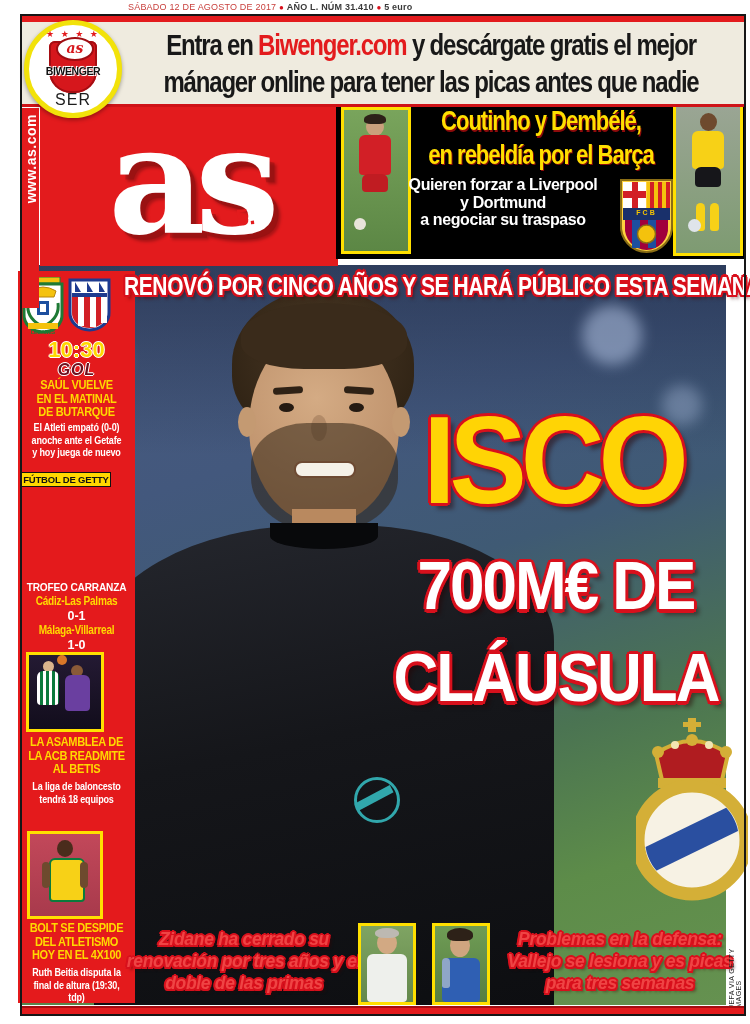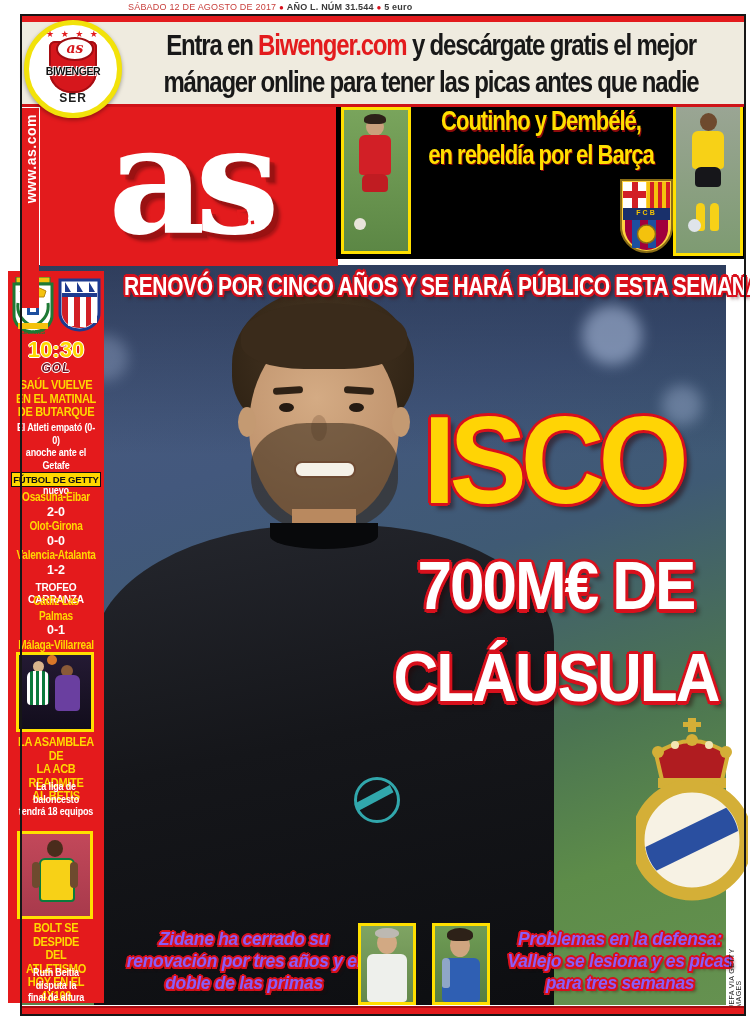--- a/index.html
+++ b/index.html
@@ -29,21 +29,21 @@
   .badge-circle{left:24px;top:20px;width:88px;height:88px;background:#fff;border:5px solid #f2e20a;border-radius:50%;
                 z-index:30;box-shadow:0 2px 4px rgba(0,0,0,.35)}
   .badge-stars{left:0;top:4px;width:100%;text-align:center;color:#e31b1d;font-size:9px;letter-spacing:2px}
   .badge-shield{left:20px;top:16px;width:48px;height:52px;background:#d6171c;border-radius:6px 6px 22px 22px;
                 box-shadow:inset 0 0 0 2px #a50d12}
   .badge-as-oval{left:27px;top:12px;width:34px;height:20px;background:#fff;border:2px solid #9f0d12;border-radius:50%;
                  color:#d6171c;font-family:"DejaVu Serif",serif;font-style:italic;font-weight:bold;font-size:14px;
                  text-align:center;line-height:19px}
   .badge-name{left:0;top:40px;width:100%;text-align:center;font-size:10.5px;font-weight:bold;color:#101010;
               letter-spacing:-.4px;text-shadow:0 0 2px #fff,1px 1px 0 #fff,-1px -1px 0 #fff}
-  .badge-ser{left:0;top:66px;width:100%;text-align:center;font-size:12px;font-weight:bold;color:#1c1c1c;letter-spacing:1px}
+  .badge-ser{left:0;top:66px;width:100%;text-align:center;font-size:16px;font-weight:normal;color:#1c1c1c;letter-spacing:1px}
 
   
   .masthead{left:40px;top:106px;width:298px;height:160px;background:#e31b1d;z-index:10;overflow:hidden}
   .masthead-as{left:0;top:-14px;width:100%;text-align:center;color:#fff;font-family:"DejaVu Serif",serif;
                font-weight:bold;font-size:150px;letter-spacing:-10px;
                text-shadow:5px 5px 0 rgba(130,15,15,.4),7px 7px 3px rgba(0,0,0,.25)}
   .masthead-anniv{left:196px;top:98px;color:#e31b1d;font-size:23px;font-weight:bold;transform:rotate(-6deg)}
   .urlstrip{left:22px;top:108px;width:17px;height:200px;background:#e31b1d;z-index:11}
   .urlstrip span{position:absolute;left:1px;top:6px;writing-mode:vertical-rl;transform:rotate(180deg);
                  color:#fff;font-weight:bold;font-size:14px;letter-spacing:.5px}
@@ -106,43 +106,43 @@
         text-shadow:3px 0 0 #d8101c,-3px 0 0 #d8101c,0 3px 0 #d8101c,0 -3px 0 #d8101c,
                     2px 2px 0 #d8101c,-2px 2px 0 #d8101c,2px -2px 0 #d8101c,-2px -2px 0 #d8101c,
                     6px 6px 4px rgba(40,0,0,.45)}
   .clause{left:378px;top:540px;width:356px;text-align:center;color:#fff;font-weight:bold;font-size:62px;
           letter-spacing:-2px;line-height:82px;z-index:9;transform:scale(1,1.12);transform-origin:top center;
           text-shadow:3px 0 0 #d8101c,-3px 0 0 #d8101c,0 3px 0 #d8101c,0 -3px 0 #d8101c,
                       2px 2px 0 #d8101c,-2px 2px 0 #d8101c,2px -2px 0 #d8101c,-2px -2px 0 #d8101c,
                       5px 5px 4px rgba(40,0,0,.45)}
 
   
-  .sidebar{left:8px;top:271px;width:96px;height:732px;background:#e41a1c;z-index:8;overflow:hidden}
+  .sidebar{left:18px;top:271px;width:117px;height:732px;background:#e41a1c;z-index:8;overflow:hidden}
   .side-time{left:0;top:66px;width:100%;text-align:center;color:#ffd800;font-size:22px;font-weight:bold;
              text-shadow:1px 0 0 #fff,-1px 0 0 #fff,0 1px 0 #fff,0 -1px 0 #fff}
-  .side-gol{left:0;top:90px;width:100%;text-align:center;color:#6e0f1e;font-size:12px;font-weight:bold;font-style:italic;
+  .side-gol{left:0;top:90px;width:100%;text-align:center;color:#6e0f1e;font-size:16px;font-weight:bold;font-style:italic;
             letter-spacing:1px;text-shadow:1px 0 0 #fff,-1px 0 0 #fff,0 1px 0 #fff,0 -1px 0 #fff}
   .side-title{width:100%;text-align:center;color:#ffd800;font-weight:bold;font-size:13px;line-height:13.5px;
               letter-spacing:-.4px;transform:scaleX(.85)}
   .side-sub{width:100%;text-align:center;color:#fff;font-weight:bold;font-size:11px;line-height:12.5px;
             letter-spacing:-.2px;transform:scaleX(.82)}
   .side-badge{left:3px;top:201px;width:88px;background:#ffd800;border:1px solid #111;color:#111;
               font-size:9.5px;font-weight:bold;text-align:center;padding:1px 0;letter-spacing:-.2px}
   .match{width:100%;text-align:center;color:#ffd800;font-weight:bold;font-size:12px;line-height:14.5px;
          letter-spacing:-.3px;transform:scaleX(.84)}
   .score{width:100%;text-align:center;color:#fff;font-weight:bold;font-size:12.5px;line-height:14.5px}
   .side-trophy{width:100%;text-align:center;color:#fff;font-weight:bold;font-size:11.5px;font-variant:small-caps;
                letter-spacing:-.2px;transform:scaleX(.88)}
   .sp{position:absolute;border:3px solid #ffe000;overflow:hidden}
 
   
   .crest{position:absolute;top:6px}
 
   
-  .caption{z-index:14;text-align:center;color:#8b5cf6;font-weight:bold;font-style:italic;font-size:17.5px;line-height:22px;
+  .caption{z-index:14;text-align:center;color:#ef4444;font-weight:bold;font-style:italic;font-size:17.5px;line-height:22px;
            letter-spacing:-.3px;
            text-shadow:2px 0 0 #d8101c,-2px 0 0 #d8101c,0 2px 0 #d8101c,0 -2px 0 #d8101c,
                        1.5px 1.5px 0 #d8101c,-1.5px -1.5px 0 #d8101c,1.5px -1.5px 0 #d8101c,-1.5px 1.5px 0 #d8101c,
                        3px 3px 3px rgba(60,0,0,.5)}
 
   
   .rmcrest{left:636px;top:716px;width:112px;height:194px;z-index:7}
   .rm-mono{position:absolute;left:12px;top:74px;width:88px;text-align:center;color:#c9a227;font-family:"DejaVu Serif",serif;
            font-weight:bold;font-size:44px;letter-spacing:-14px;opacity:.95;text-shadow:1px 1px 0 #8a6d14}
 
@@ -153,21 +153,21 @@
 
   .credit{left:728px;top:924px;height:86px;writing-mode:vertical-rl;transform:rotate(180deg);
           font-size:7px;color:#222;letter-spacing:.4px;z-index:25}
 </style>
 </head>
 <body>
 
 <div class="abs dateline">
   <span class="dl-date">SÁBADO 12 DE AGOSTO DE 2017</span>
   <span class="dl-sep">●</span>
-  <span class="dl-ed">AÑO L. NÚM 31.544</span>
+  <span class="dl-ed">AÑO L. NÚM 31.410</span>
   <span class="dl-sep">●</span>
   <span class="dl-pr">5 euro</span>
 </div>
 
 <div class="abs banner-redtop"></div>
 <div class="abs banner"></div>
 <div class="abs banner-text">
   <div><span>Entra en </span><span class="red">Biwenger.com</span><span> y descárgate gratis el mejor</span></div>
   <div>mánager online para tener las picas antes que nadie</div>
 </div>
@@ -202,20 +202,25 @@
     <div class="ph-head" style="left:24px;top:6px;width:17px;height:18px;background:#6e4a2e"></div>
     <div class="ph-shirt" style="left:16px;top:24px;width:32px;height:38px;background:#f7d117"></div>
     <div class="ph-shirt" style="left:19px;top:60px;width:26px;height:20px;background:#16161a"></div>
     <div class="ph-shirt" style="left:20px;top:96px;width:9px;height:28px;background:#f7d117"></div>
     <div class="ph-shirt" style="left:34px;top:96px;width:9px;height:28px;background:#f7d117"></div>
     <div class="ph-head" style="left:12px;top:112px;width:13px;height:13px;background:#dfe4ea"></div>
   </div>
   <div class="abs c-head">
     <div>Coutinho y Dembélé,</div>
     <div>en rebeldía por el Barça</div>
+  </div>
+  <div class="abs c-sub">
+    <div>Quieren forzar a Liverpool</div>
+    <div>y Dortmund</div>
+    <div>a negociar su traspaso</div>
   </div>
   <div class="abs fcb">
     <svg width="55" height="76" viewBox="0 0 55 76">
       <path d="M2,2 h51 v44 a26,26 0 0 1 -25.5,28 a26,26 0 0 1 -25.5,-28 z" fill="#ffd23f" stroke="#8a6d14" stroke-width="2"></path>
       <rect x="4" y="4" width="23" height="26" fill="#fff"></rect>
       <rect x="13" y="4" width="6" height="26" fill="#d21f26"></rect>
       <rect x="4" y="13" width="23" height="7" fill="#d21f26"></rect>
       <rect x="28" y="4" width="23" height="26" fill="#f4c20d"></rect>
       <rect x="31" y="4" width="4" height="26" fill="#d21f26"></rect>
       <rect x="39" y="4" width="4" height="26" fill="#d21f26"></rect>
@@ -318,28 +323,20 @@
     <div>DE BUTARQUE</div>
   </div>
   <div class="abs side-sub" style="left:0;top:150px">
     <div>El Atleti empató (0-0)</div>
     <div>anoche ante el Getafe</div>
     <div>y hoy juega de nuevo</div>
   </div>
 
   <div class="abs side-badge">FÚTBOL DE GETTY</div>
 
-  <div class="abs" style="left:0;top:219px;width:100%">
-    <div class="match">Osasuna-Eibar</div>
-    <div class="score">2-0</div>
-    <div class="match">Olot-Girona</div>
-    <div class="score">0-0</div>
-    <div class="match">Valencia-Atalanta</div>
-    <div class="score">1-2</div>
-  </div>
 
   <div class="abs side-trophy" style="left:0;top:310px">TROFEO CARRANZA</div>
   <div class="abs" style="left:0;top:323px;width:100%">
     <div class="match">Cádiz-Las Palmas</div>
     <div class="score">0-1</div>
     <div class="match">Málaga-Villarreal</div>
     <div class="score">1-0</div>
   </div>
 
   <div class="sp" style="left:8px;top:381px;width:72px;height:74px">

